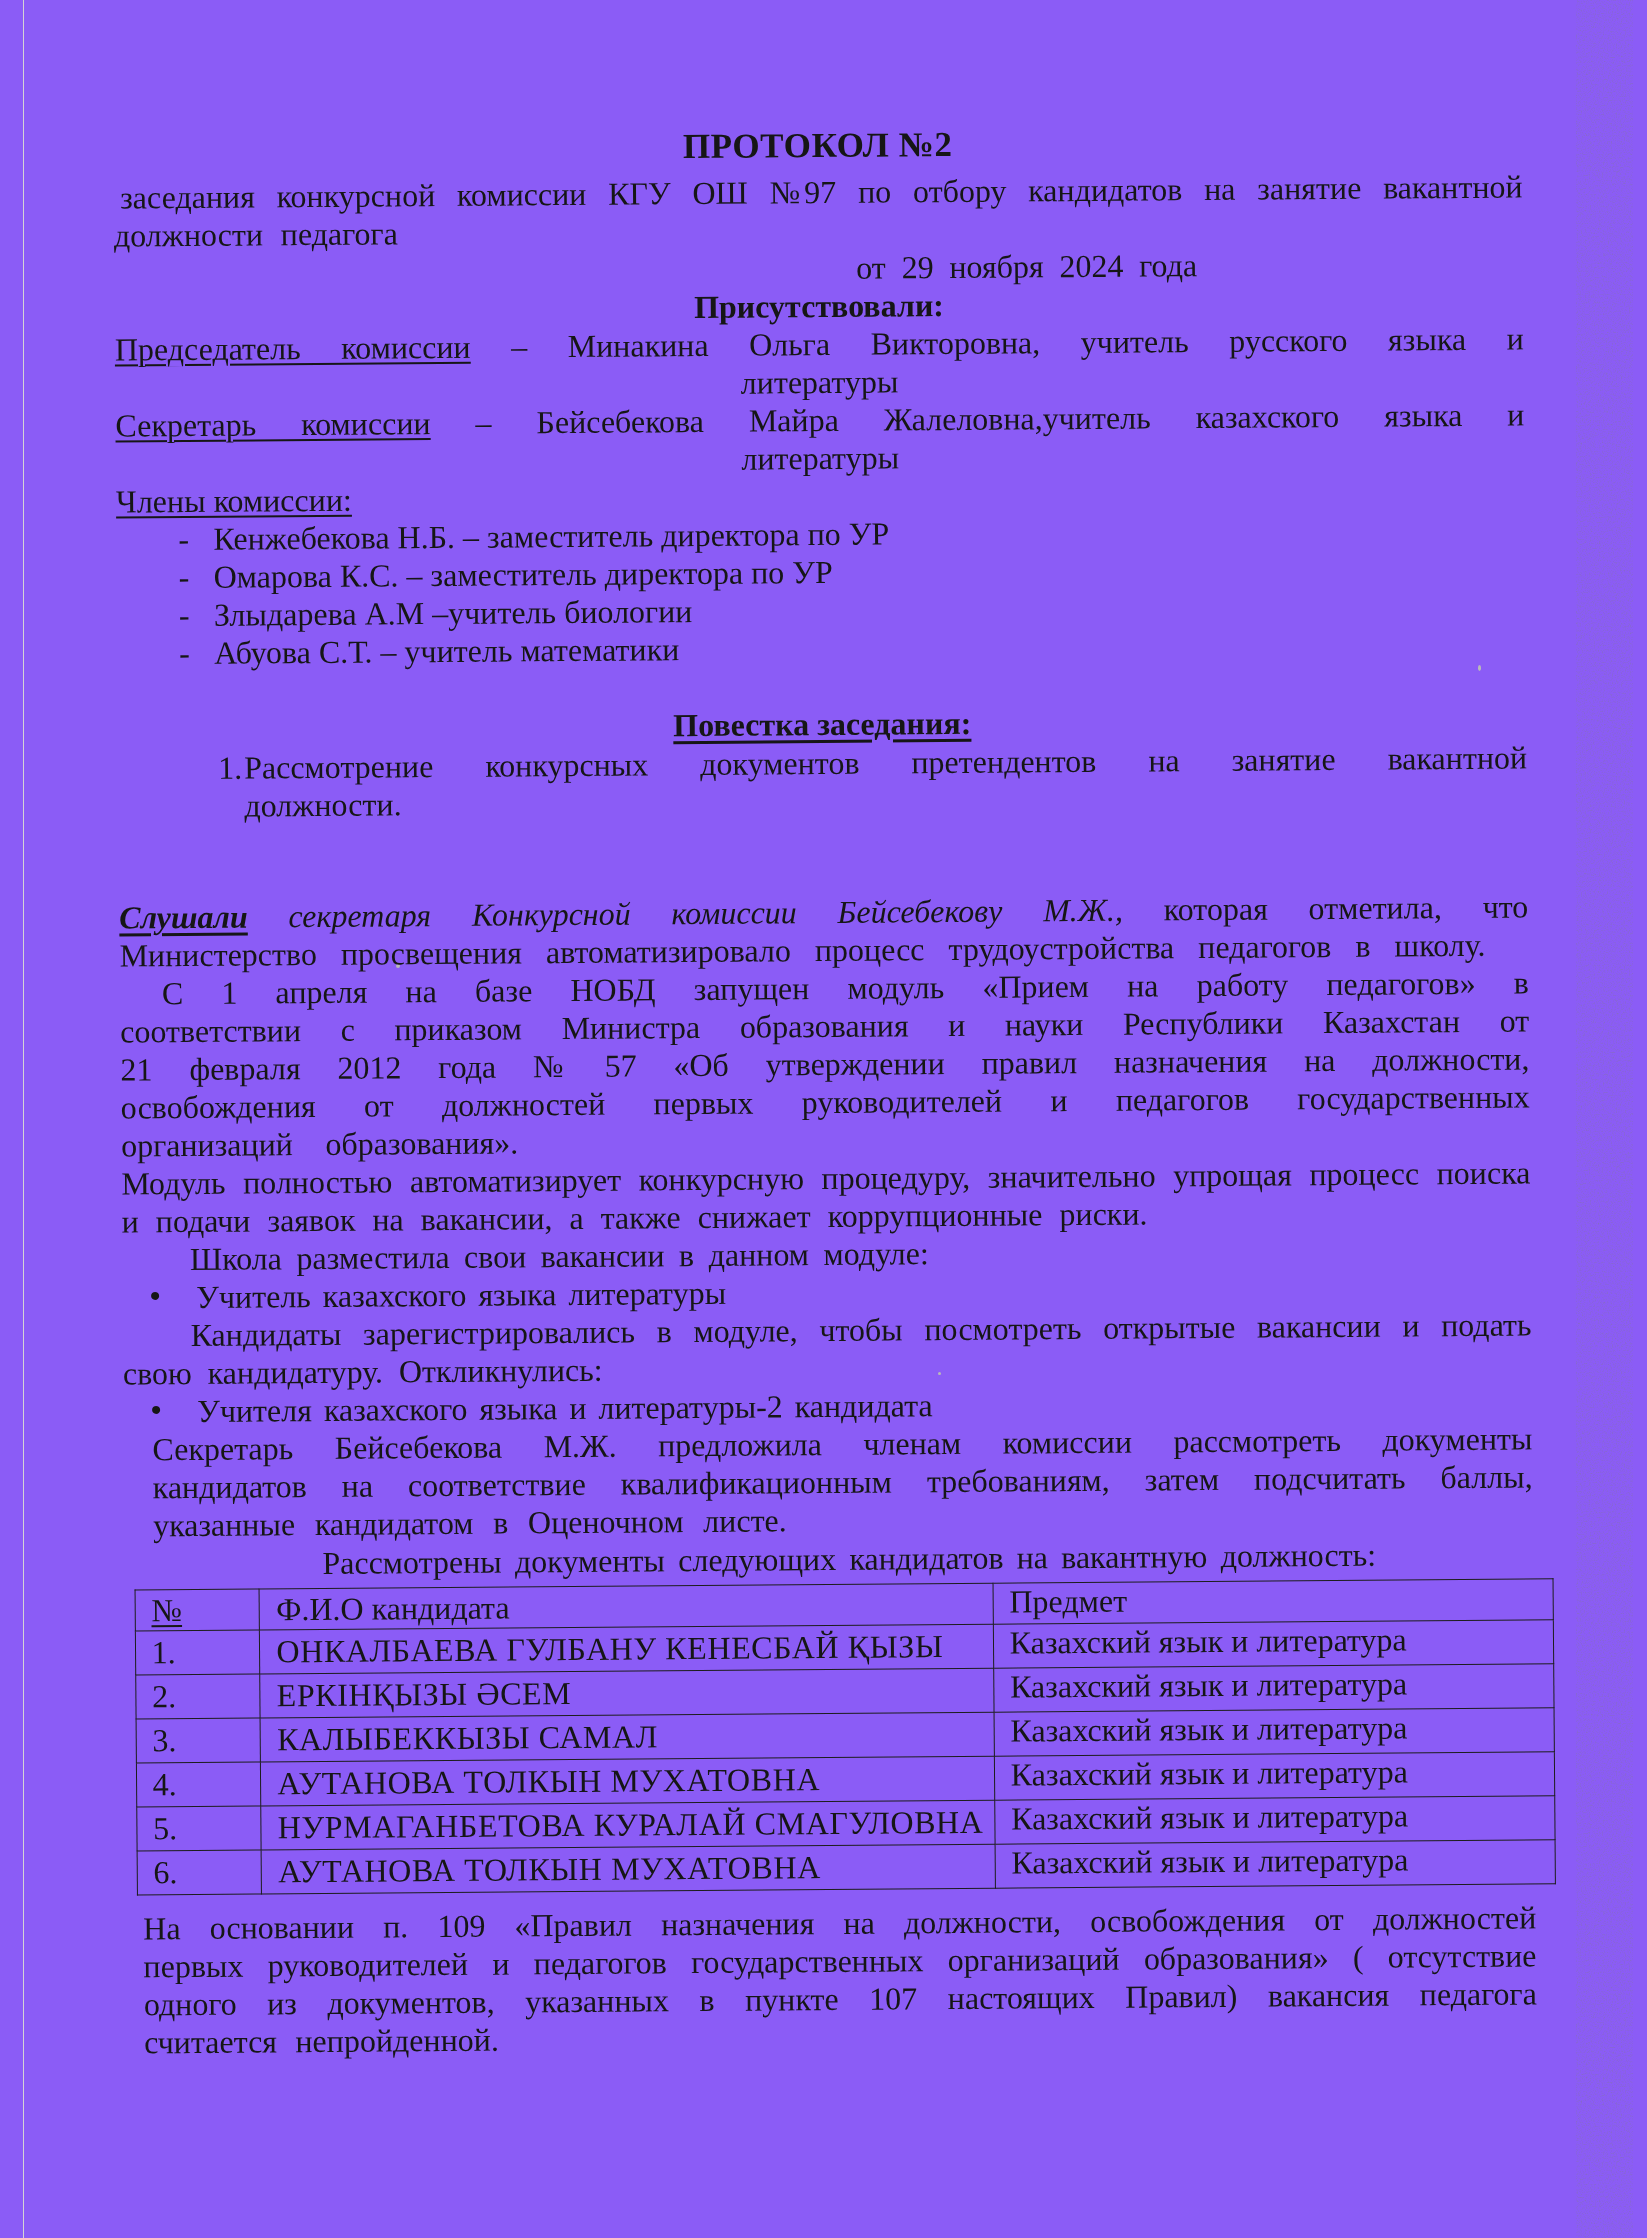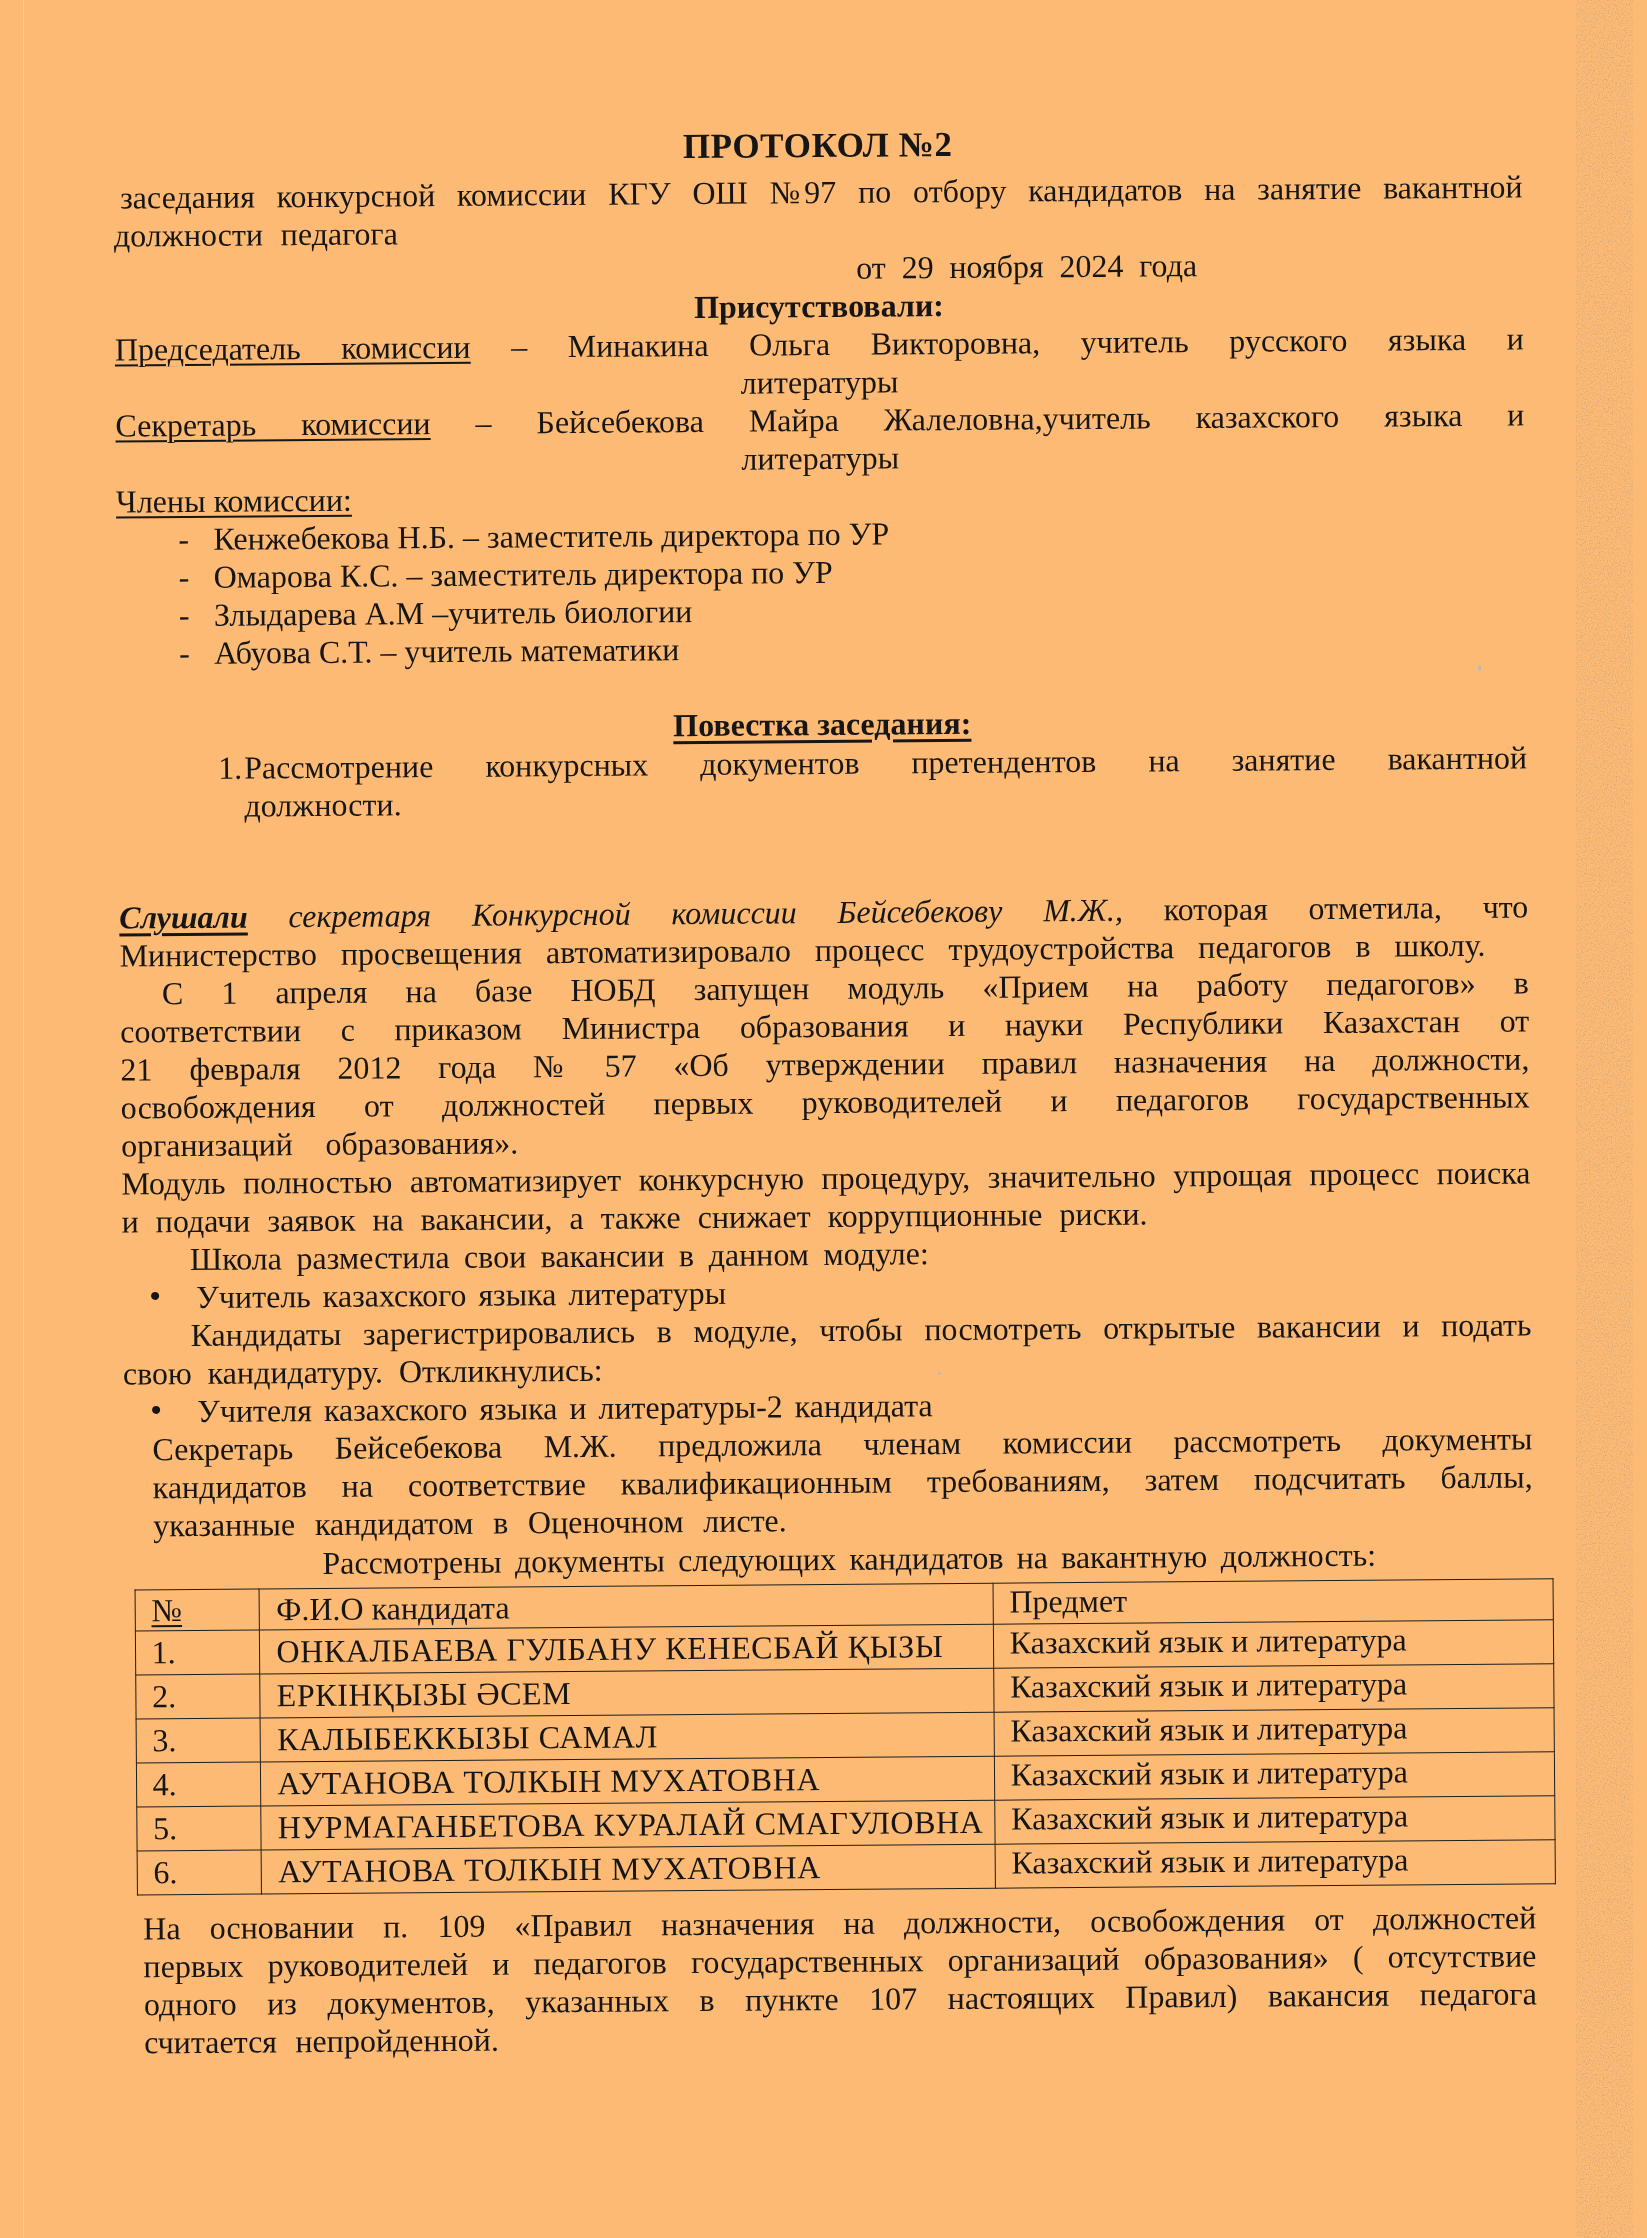--- a/index.html
+++ b/index.html
@@ -1,19 +1,19 @@
 <!DOCTYPE html>
 <html style="font-size:10.4px"><head>
 <meta charset="utf-8">
 <style>
   html,body{margin:0;padding:0;background:#e8e8e8;}
   .page{
     position:relative;
     width:1648px;height:2239px;
-    background:#fdba74;
+    background:#8b5cf6;
     overflow:hidden;
     font-family:"Liberation Serif","DejaVu Serif",serif;
     color:#161616;
   }
   .scan-edge-line{
     position:absolute;left:23px;top:0;width:1.3px;height:2239px;
     background:#d4d4d4;
   }
   .noise-strip{
     position:absolute;right:15.5px;top:0;width:57px;height:2239px;

